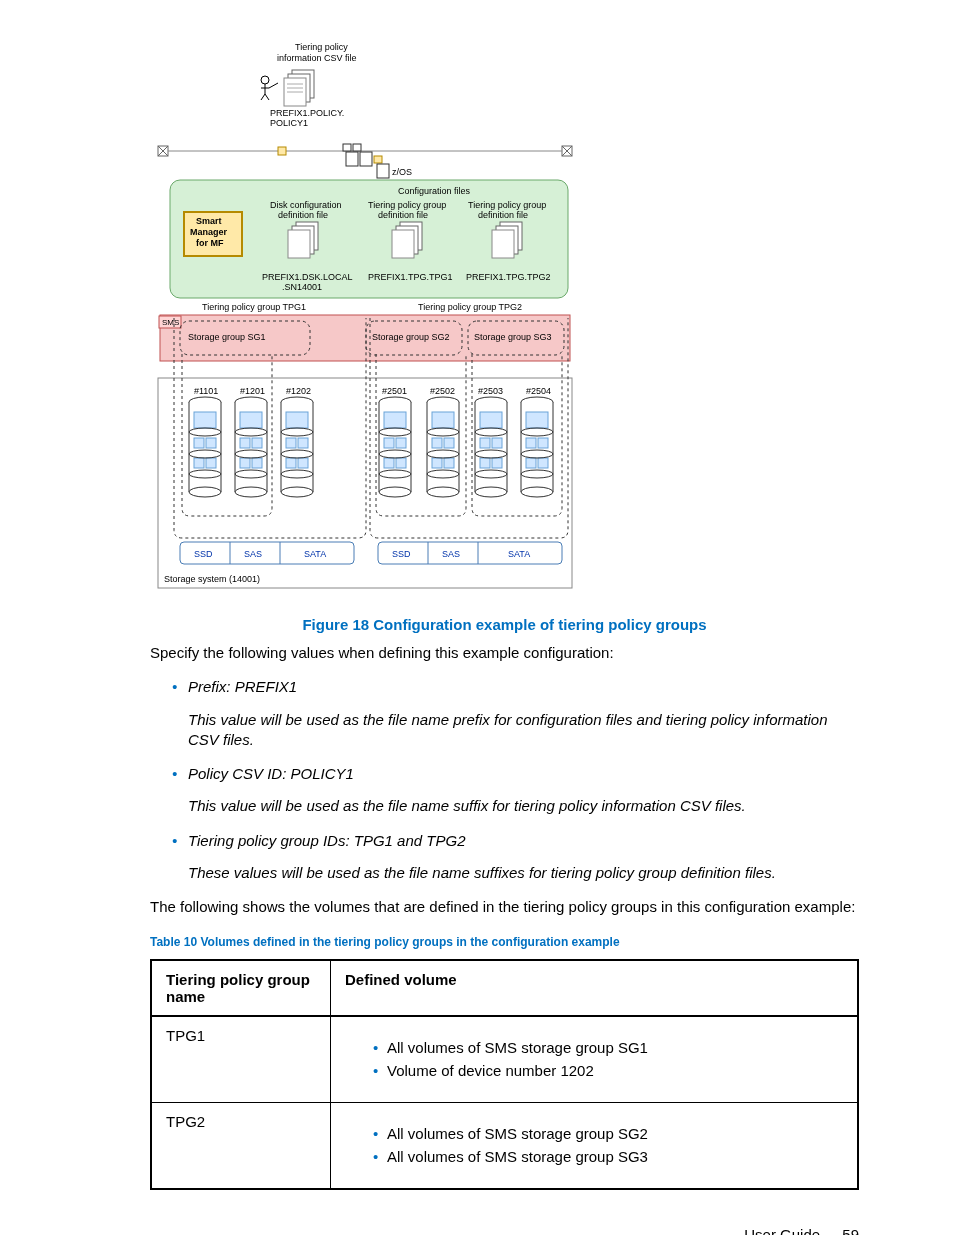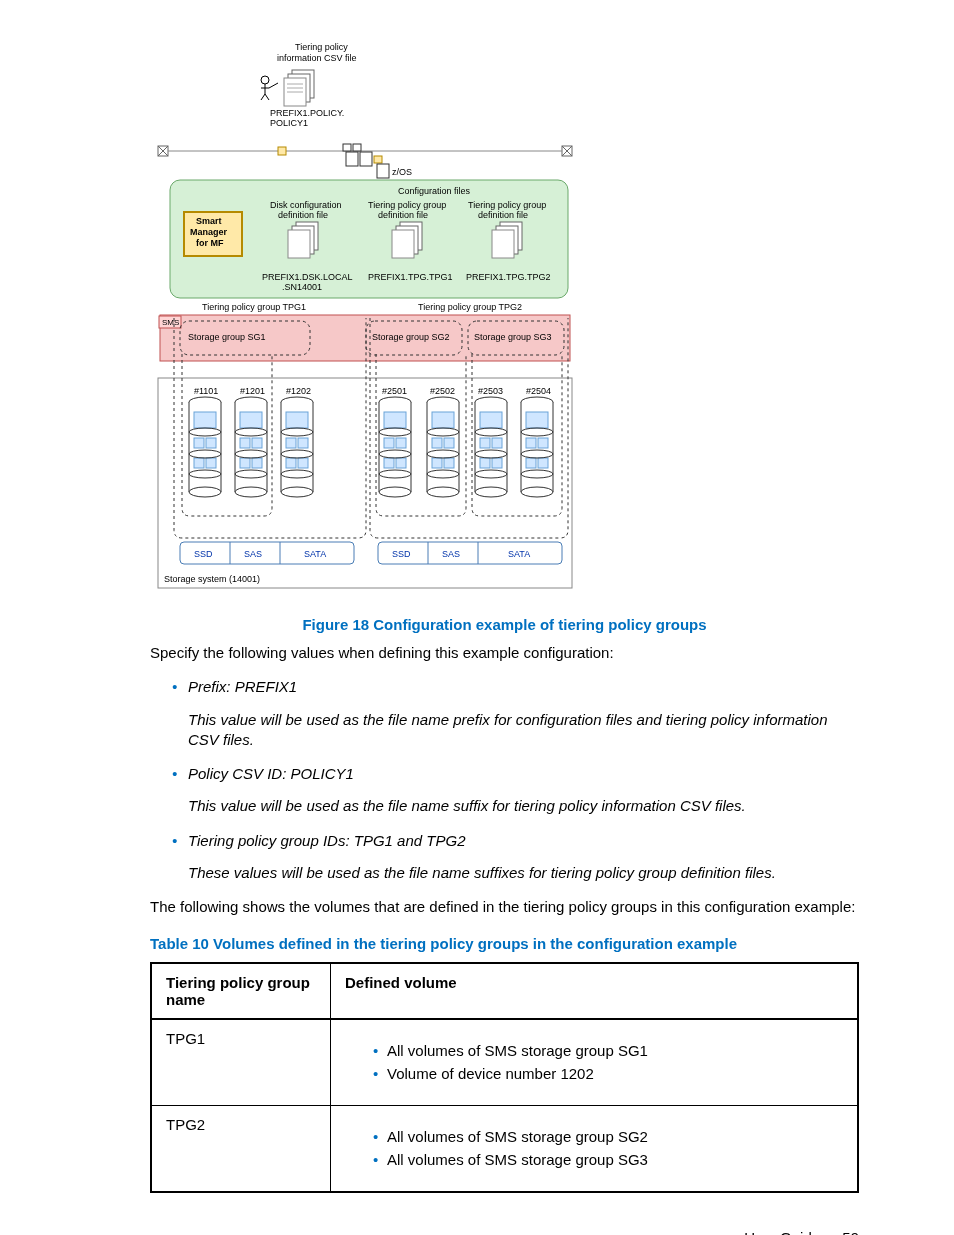--- a/index.html
+++ b/index.html
@@ -53,21 +53,21 @@
     color: #0070c0;
     font-size: 15px;
   }
   .li-sub {
     display: block;
     margin-top: 12px;
   }
   .tbl-caption {
     color: #0070c0;
     font-weight: bold;
-    font-size: 15px;
+    font-size: 12px;
     margin: 18px 0 10px 0;
   }
   table.vol {
     border-collapse: collapse;
     width: 100%;
     border: 2px solid #000;
   }
   table.vol th, table.vol td {
     border: 1px solid #000;
     padding: 10px 14px;

